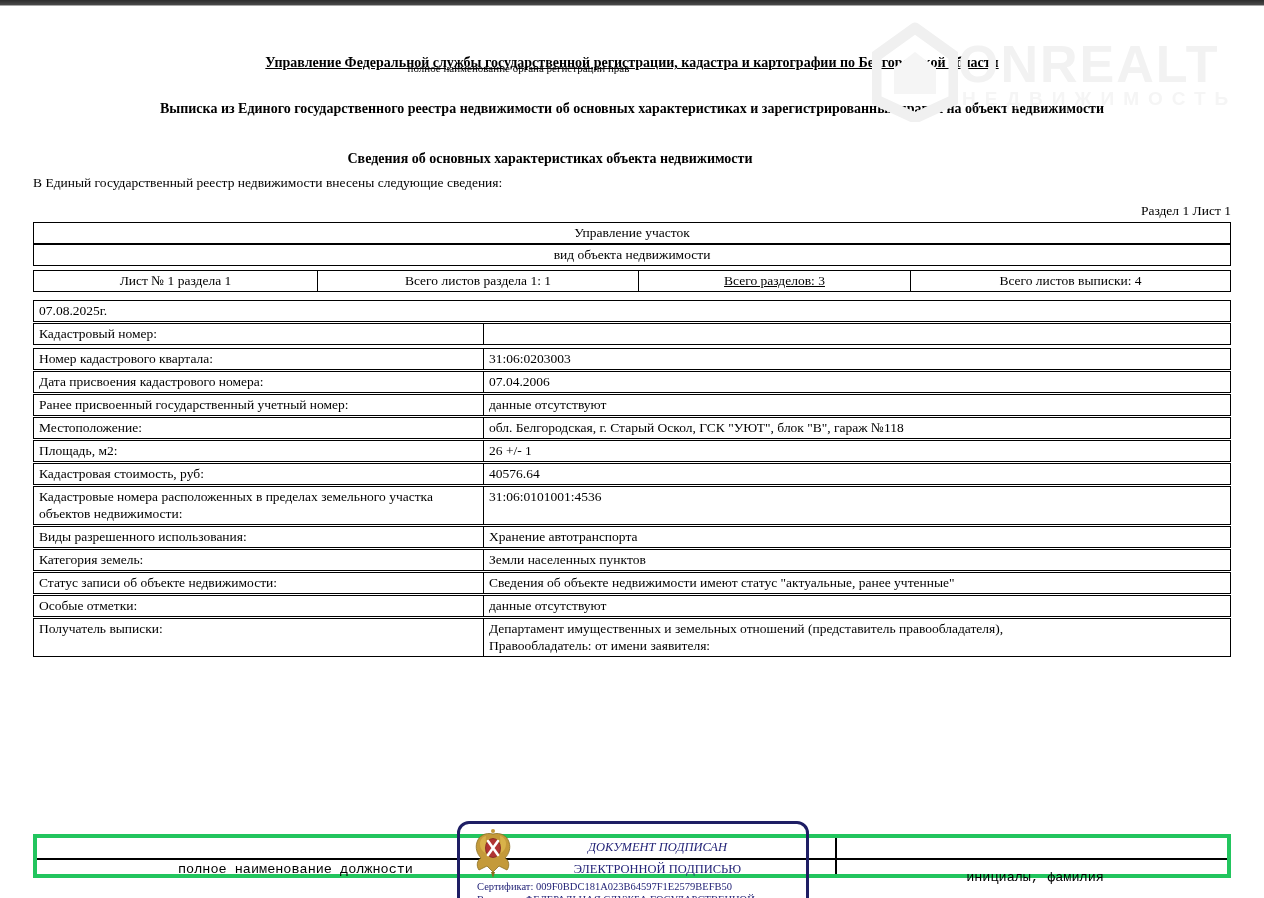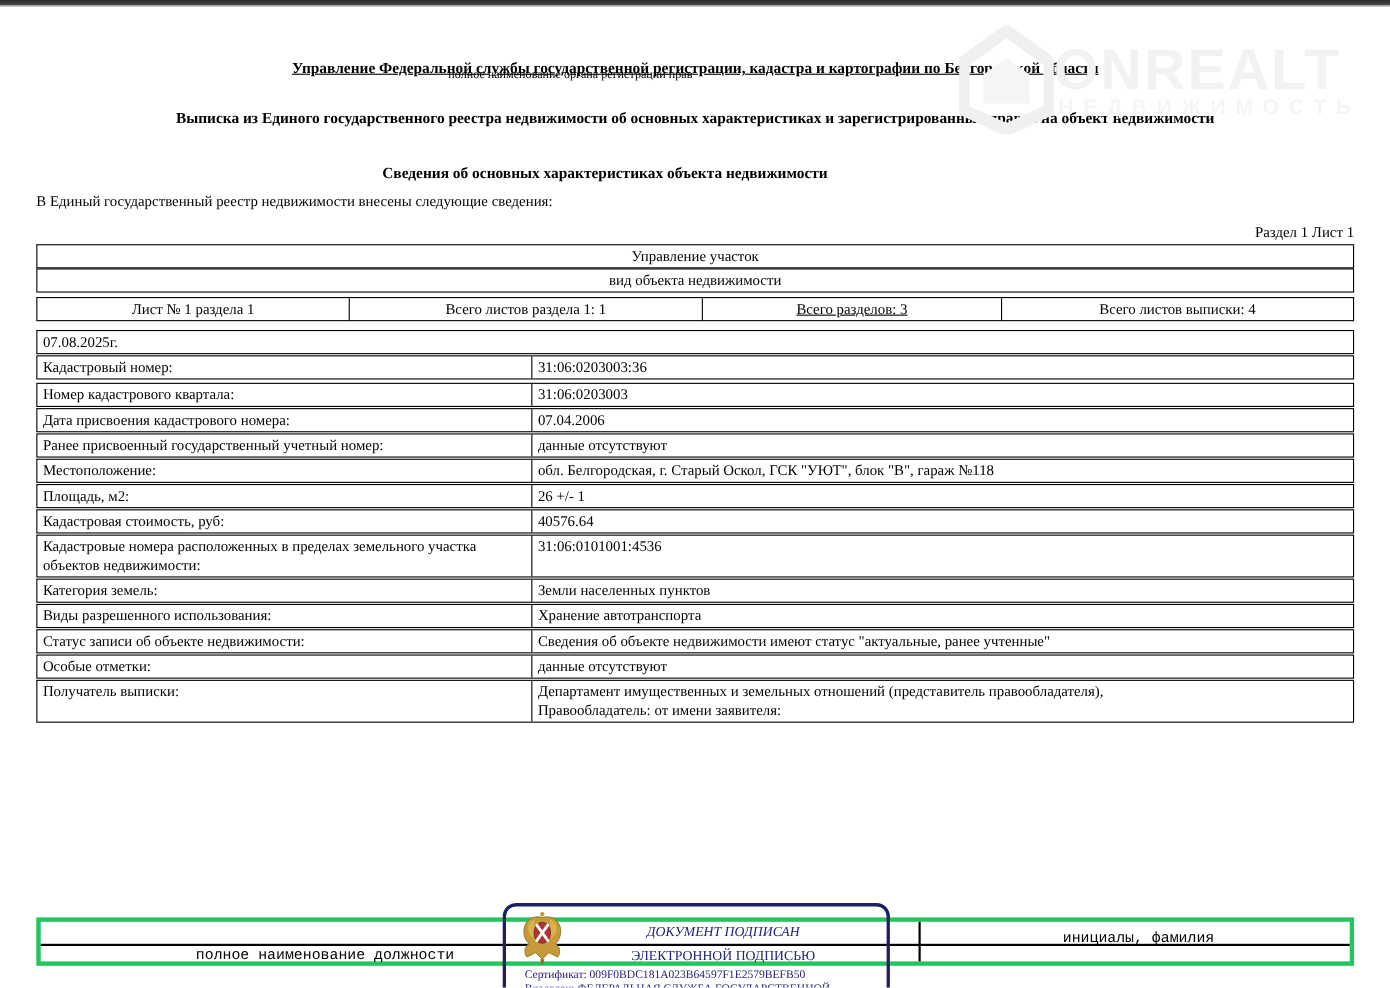--- a/index.html
+++ b/index.html
@@ -47,21 +47,21 @@
   .wm-sub { position:absolute; left:90px; top:66px; font-family:"Liberation Sans","DejaVu Sans",sans-serif;
               font-weight:bold; font-size:19px; letter-spacing:9px; color:#f5f5f5; }
   .wm-house { position:absolute; left:0; top:0; }
 
   
   .f-table { position:absolute; left:33px; top:834px; width:1198px; height:44px;
              border:4px solid #22c55e; z-index:1;font-family:Liberation Mono, monospace; }
   .f-mid { position:absolute; left:0; top:20px; width:100%; height:2px; background:#000; }
   .f-div { position:absolute; left:798px; top:0; width:2px; height:100%; background:#000; }
   .f-pos { position:absolute; left:0; top:24px; width:517px; text-align:center; font-size:13.5px; }
-  .f-name { position:absolute; left:800px; top:8px; width:396px; text-align:center; font-size:13.5px; }
+  .f-name { position:absolute; left:800px; top:32px; width:396px; text-align:center; font-size:13.5px; }
 
   
   .stamp { position:absolute; left:457px; top:821px; width:352px; height:110px;
            border:3.5px solid #1e1e64; border-radius:12px; z-index:3; background:transparent; }
   .stamp-line1 { position:absolute; left:55px; right:6px; top:16px; text-align:center;
                  color:#232377; font-size:12.5px;font-style:italic; }
   .stamp-line2 { position:absolute; left:55px; right:6px; top:38px; text-align:center;
                  color:#232377; font-size:12.5px; }
   .stamp-cert  { position:absolute; left:17px; top:57px; color:#232377; font-size:10.5px; }
   .stamp-owner { position:absolute; left:17px; top:70px; color:#232377; font-size:10.5px; }
@@ -101,21 +101,20 @@
       <div class="cell" style="flex:1;">Всего листов выписки: 4</div>
     </div>
   </div>
 
   <div class="tbl" style="top:300px;">
     <div class="trow">
       <div class="cell">07.08.2025г.</div>
     </div>
     <div class="trow">
       <div class="cell label-cell">Кадастровый номер:</div>
-      <div class="cell value-cell">31:06:0203003:36</div>
     </div>
   </div>
 
   <div class="tbl" style="top:348px;">
     <div class="trow">
       <div class="cell label-cell">Номер кадастрового квартала:</div>
       <div class="cell value-cell">31:06:0203003</div>
     </div>
     <div class="trow">
       <div class="cell label-cell">Дата присвоения кадастрового номера:</div>
@@ -135,26 +134,26 @@
     </div>
     <div class="trow">
       <div class="cell label-cell">Кадастровая стоимость, руб:</div>
       <div class="cell value-cell">40576.64</div>
     </div>
     <div class="trow">
       <div class="cell label-cell">Кадастровые номера расположенных в пределах земельного участка объектов недвижимости:</div>
       <div class="cell value-cell">31:06:0101001:4536</div>
     </div>
     <div class="trow">
+      <div class="cell label-cell">Виды разрешенного использования:</div>
+      <div class="cell value-cell">Хранение автотранспорта</div>
+    </div>
+    <div class="trow">
       <div class="cell label-cell">Категория земель:</div>
       <div class="cell value-cell">Земли населенных пунктов</div>
-    </div>
-    <div class="trow">
-      <div class="cell label-cell">Виды разрешенного использования:</div>
-      <div class="cell value-cell">Хранение автотранспорта</div>
     </div>
     <div class="trow">
       <div class="cell label-cell">Статус записи об объекте недвижимости:</div>
       <div class="cell value-cell">Сведения об объекте недвижимости имеют статус "актуальные, ранее учтенные"</div>
     </div>
     <div class="trow">
       <div class="cell label-cell">Особые отметки:</div>
       <div class="cell value-cell">данные отсутствуют</div>
     </div>
     <div class="trow">

